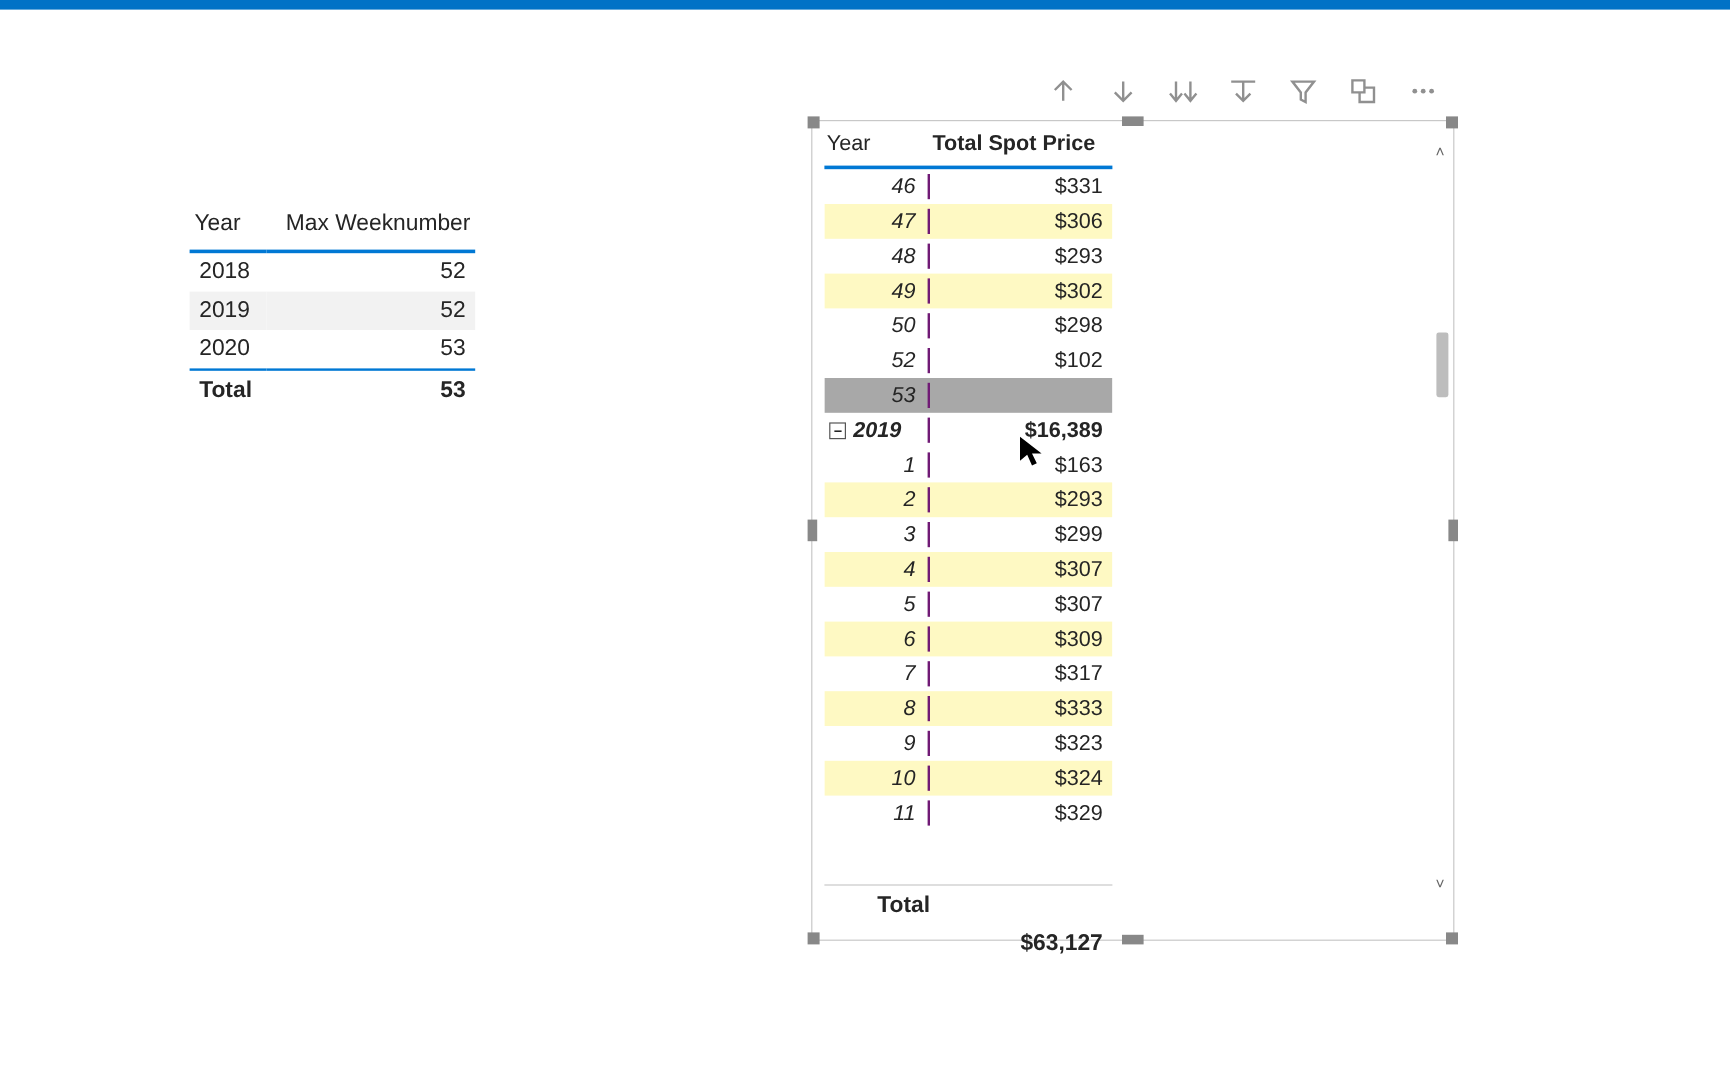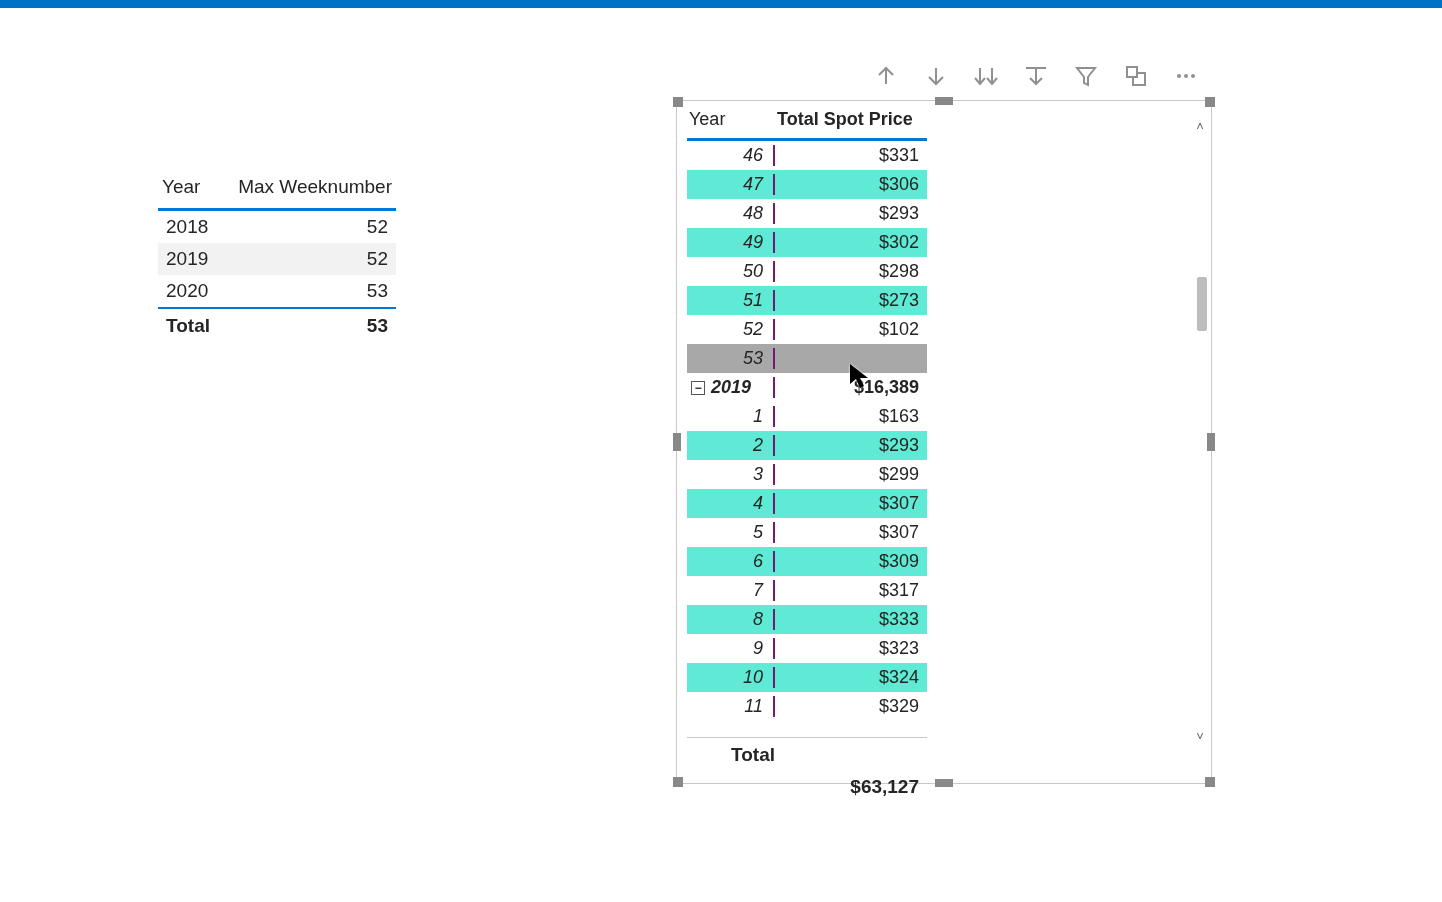--- a/index.html
+++ b/index.html
@@ -33,21 +33,21 @@
   .edge-dot.t{left:50%;top:-4px;width:18px;height:8px;margin-left:-9px;}
   .edge-dot.b{left:50%;bottom:-4px;width:18px;height:8px;margin-left:-9px;}
   .edge-dot.l{left:-4px;top:50%;width:8px;height:18px;margin-top:-9px;}
   .edge-dot.r{right:-4px;top:50%;width:8px;height:18px;margin-top:-9px;}
   .matrix{position:absolute;left:10px;top:4px;width:240px;}
   .matrix-header{display:flex;font-size:18px;padding:4px 0 8px 0;
     border-bottom:3px solid #0078d4;}
   .mh-year{width:88px;padding-left:2px;} .mh-price{flex:1;text-align:left;font-weight:bold;}
   .matrix-body{height:596px;overflow:hidden;}
   .mrow{display:flex;font-size:18px;height:29px;align-items:center;}
-  .mrow.alt{background:#5eead4;}
+  .mrow.alt{background:#fef9c3;}
   .mrow.sel{background:#a8a8a8;}
   .mrow .c1{width:88px;text-align:right;padding-right:10px;box-sizing:border-box;
     border-right:2px solid #701a75;font-style:italic;}
   .mrow .c2{flex:1;text-align:right;padding-right:8px;}
   .mrow.group{font-weight:700;}
   .mrow.group .c1{display:flex;align-items:center;justify-content:flex-start;
     text-align:left;padding-left:4px;padding-right:0;gap:6px;}
   .collapse-box{width:12px;height:12px;border:1px solid #555;display:flex;
     align-items:center;justify-content:center;font-size:12px;line-height:1;
     cursor:pointer;}
@@ -174,24 +174,20 @@
             <div class="c2">$293</div>
           </div>
           <div class="mrow alt">
             <div class="c1">49</div>
             <div class="c2">$302</div>
           </div>
           <div class="mrow">
             <div class="c1">50</div>
             <div class="c2">$298</div>
           </div>
-          <div class="mrow alt">
-            <div class="c1">51</div>
-            <div class="c2">$273</div>
-          </div>
           <div class="mrow">
             <div class="c1">52</div>
             <div class="c2">$102</div>
           </div>
           <div class="mrow sel">
             <div class="c1">53</div>
             <div class="c2"></div>
           </div>
           <div class="mrow group">
             <div class="c1">

